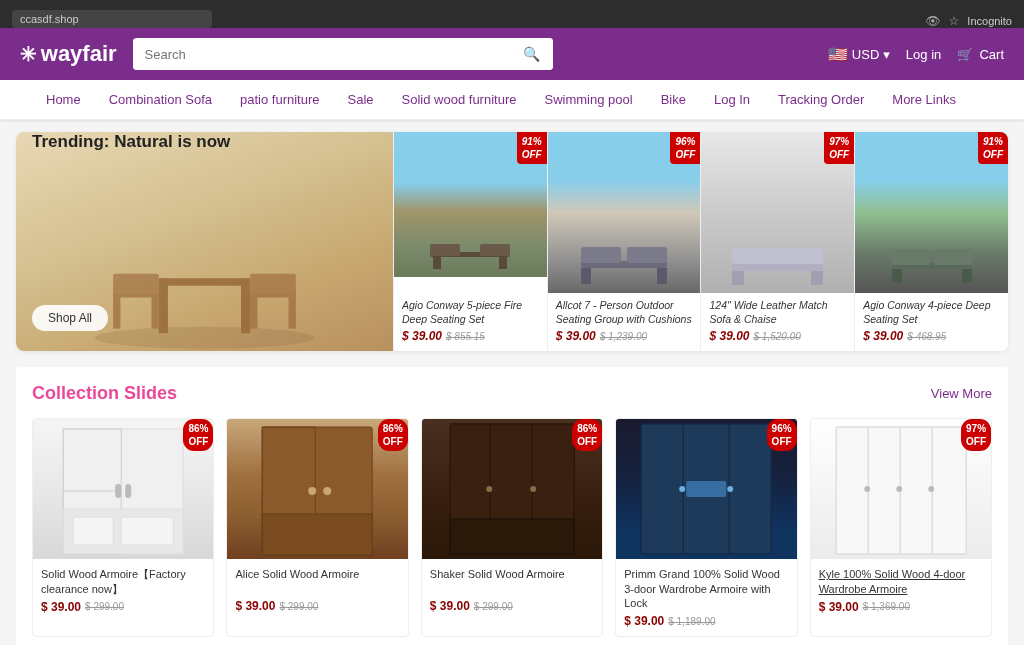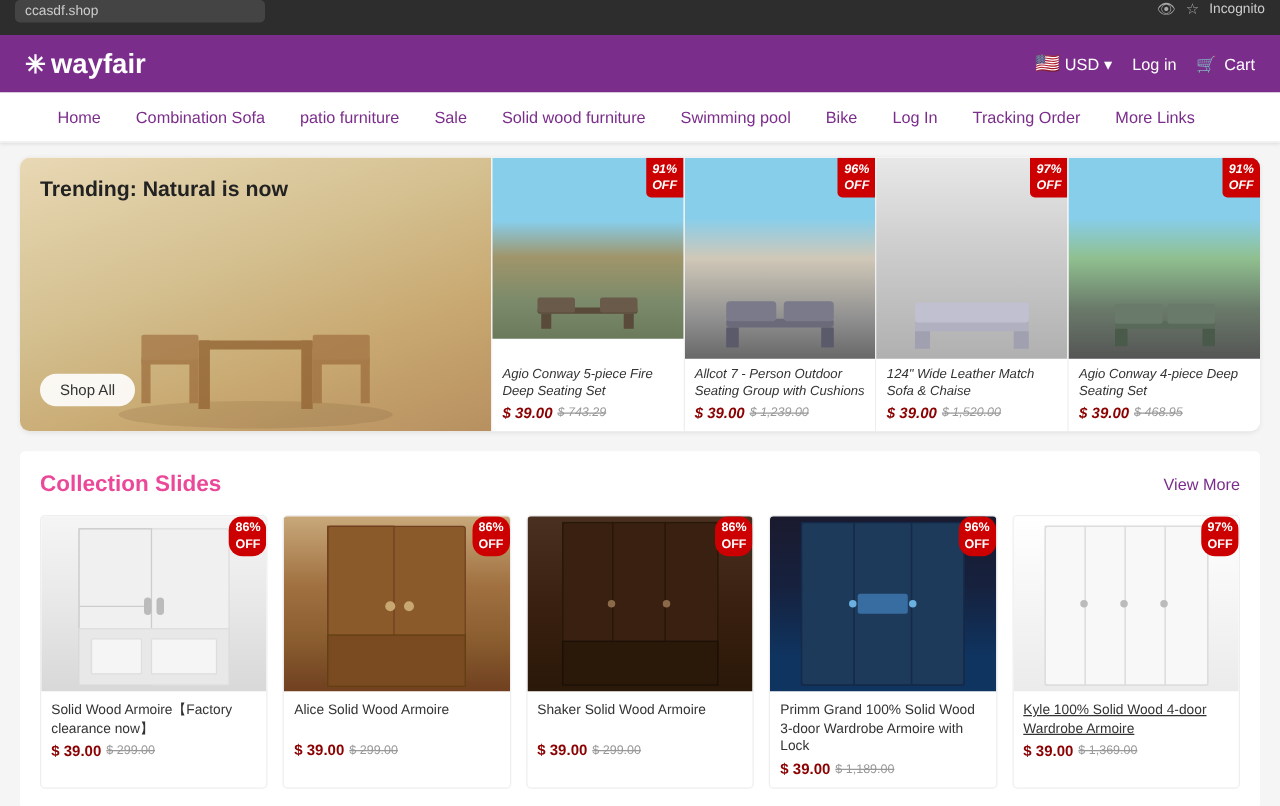--- a/index.html
+++ b/index.html
@@ -3,21 +3,21 @@
   <meta charset="utf-8">
   <style>
     * { margin: 0; padding: 0; box-sizing: border-box; }
     body { font-family: Arial, sans-serif; background: #f5f5f5; width: 1024px; overflow-x: hidden; }
 
     
     .browser-bar {
       background: #2d2d2d;
       height: 28px;
       display: flex;
-      align-items: flex-start;
+      align-items: flex-end;
       padding: 0 12px;
       gap: 8px;
     }
     .browser-url {
       background: #444;
       border-radius: 4px;
       height: 18px;
       width: 200px;
       display: flex;
       align-items: center;
@@ -301,20 +301,24 @@
     <span>☆</span>
     <span style="color:#ccc;font-size:11px;">Incognito</span>
   </div>
 </div>
 
 <div class="header">
   <div class="logo">
     <span class="logo-icon">✳</span>
     <span>wayfair</span>
   </div>
+  <div class="search-bar">
+    <input type="text" placeholder="Search" style="">
+    <button class="search-btn">🔍</button>
+  </div>
   <div class="header-right">
     <div class="currency-selector">
       <span class="flag">🇺🇸</span>
       <span>USD</span>
       <span>▾</span>
     </div>
     <button class="login-btn">Log in</button>
     <button class="cart-btn">
       <span>🛒</span>
       <span>Cart</span>
@@ -351,21 +355,21 @@
         <rect x="30" y="115" width="50" height="6" rx="2" fill="#9B6A3B"></rect>
         <rect x="30" y="115" width="8" height="40" fill="#9B6A3B"></rect>
         <rect x="72" y="115" width="8" height="40" fill="#9B6A3B"></rect>
         <rect x="30" y="95" width="50" height="22" rx="2" fill="#A07040"></rect>
         <rect x="180" y="115" width="50" height="6" rx="2" fill="#9B6A3B"></rect>
         <rect x="180" y="115" width="8" height="40" fill="#9B6A3B"></rect>
         <rect x="222" y="115" width="8" height="40" fill="#9B6A3B"></rect>
         <rect x="180" y="95" width="50" height="22" rx="2" fill="#A07040"></rect>
       </svg>
     </div>
-    <div class="hero-text" style="position:absolute; top:16px; left:16px;">
+    <div class="hero-text" style="position:absolute; top:0; left:16px;">
       <h2 style="font-size:17px; color:#222; font-weight:bold;">Trending: Natural is now</h2>
     </div>
     <button class="shop-all-btn" style="position:absolute; bottom:20px; left:16px; background:rgba(255,255,255,0.9); border:none; padding:6px 16px; border-radius:20px; font-size:12px; cursor:pointer;">Shop All</button>
   </div>
 
   <div class="hero-products" style="display:flex; flex:1; overflow:hidden;">
 
     <div class="hero-product-card" style="flex:1; border-left:1px solid #eee; position:relative; display:flex; flex-direction:column;">
       <div class="product-img-area img-outdoor1" style="min-height:145px; flex:1; position:relative; background: linear-gradient(180deg, #87CEEB 0%, #87CEEB 35%, #a0956a 55%, #7a8a6a 80%, #6a7a5a 100%);">
         <div style="position:absolute;bottom:5px;left:0;right:0;display:flex;justify-content:center;">
@@ -377,21 +381,21 @@
               <rect x="55" y="22" width="30" height="12" rx="2" fill="#6a5a4a"></rect>
             </svg>
         </div>
         <div class="discount-badge" style="position:absolute;top:0;right:0;background:#cc0000;color:white;font-size:10px;font-weight:bold;padding:3px 5px;text-align:center;line-height:1.3;white-space:pre-line;">91%
 OFF</div>
       </div>
       <div class="product-info" style="padding:22px 8px 8px;">
         <div class="product-name" style="font-size:10.5px;color:#333;line-height:1.3;margin-bottom:3px;">Agio Conway 5-piece Fire Deep Seating Set</div>
         <div class="price-row">
           <span class="price-new" style="color:#8B0000;font-size:12px;font-weight:bold;">$ 39.00</span>
-          <span class="price-old" style="color:#999;font-size:10px;text-decoration:line-through;">$ 743.29</span>
+          <span class="price-old" style="color:#999;font-size:10px;text-decoration:line-through;">$ 855.15</span>
         </div>
       </div>
     </div>
 
     <div class="hero-product-card" style="flex:1; border-left:1px solid #eee; position:relative; display:flex; flex-direction:column;">
       <div class="product-img-area" style="min-height:145px; flex:1; position:relative; background: linear-gradient(180deg, #87CEEB 0%, #87CEEB 30%, #d0c8b8 50%, #909090 80%, #686868 100%);">
         <div style="position:absolute;bottom:5px;left:0;right:0;display:flex;justify-content:center;">
           <svg width="90" height="55" viewBox="0 0 90 55">
               <rect x="2" y="28" width="86" height="7" rx="3" fill="#6a6a7a"></rect>
               <rect x="2" y="35" width="10" height="16" fill="#5a5a6a"></rect>

